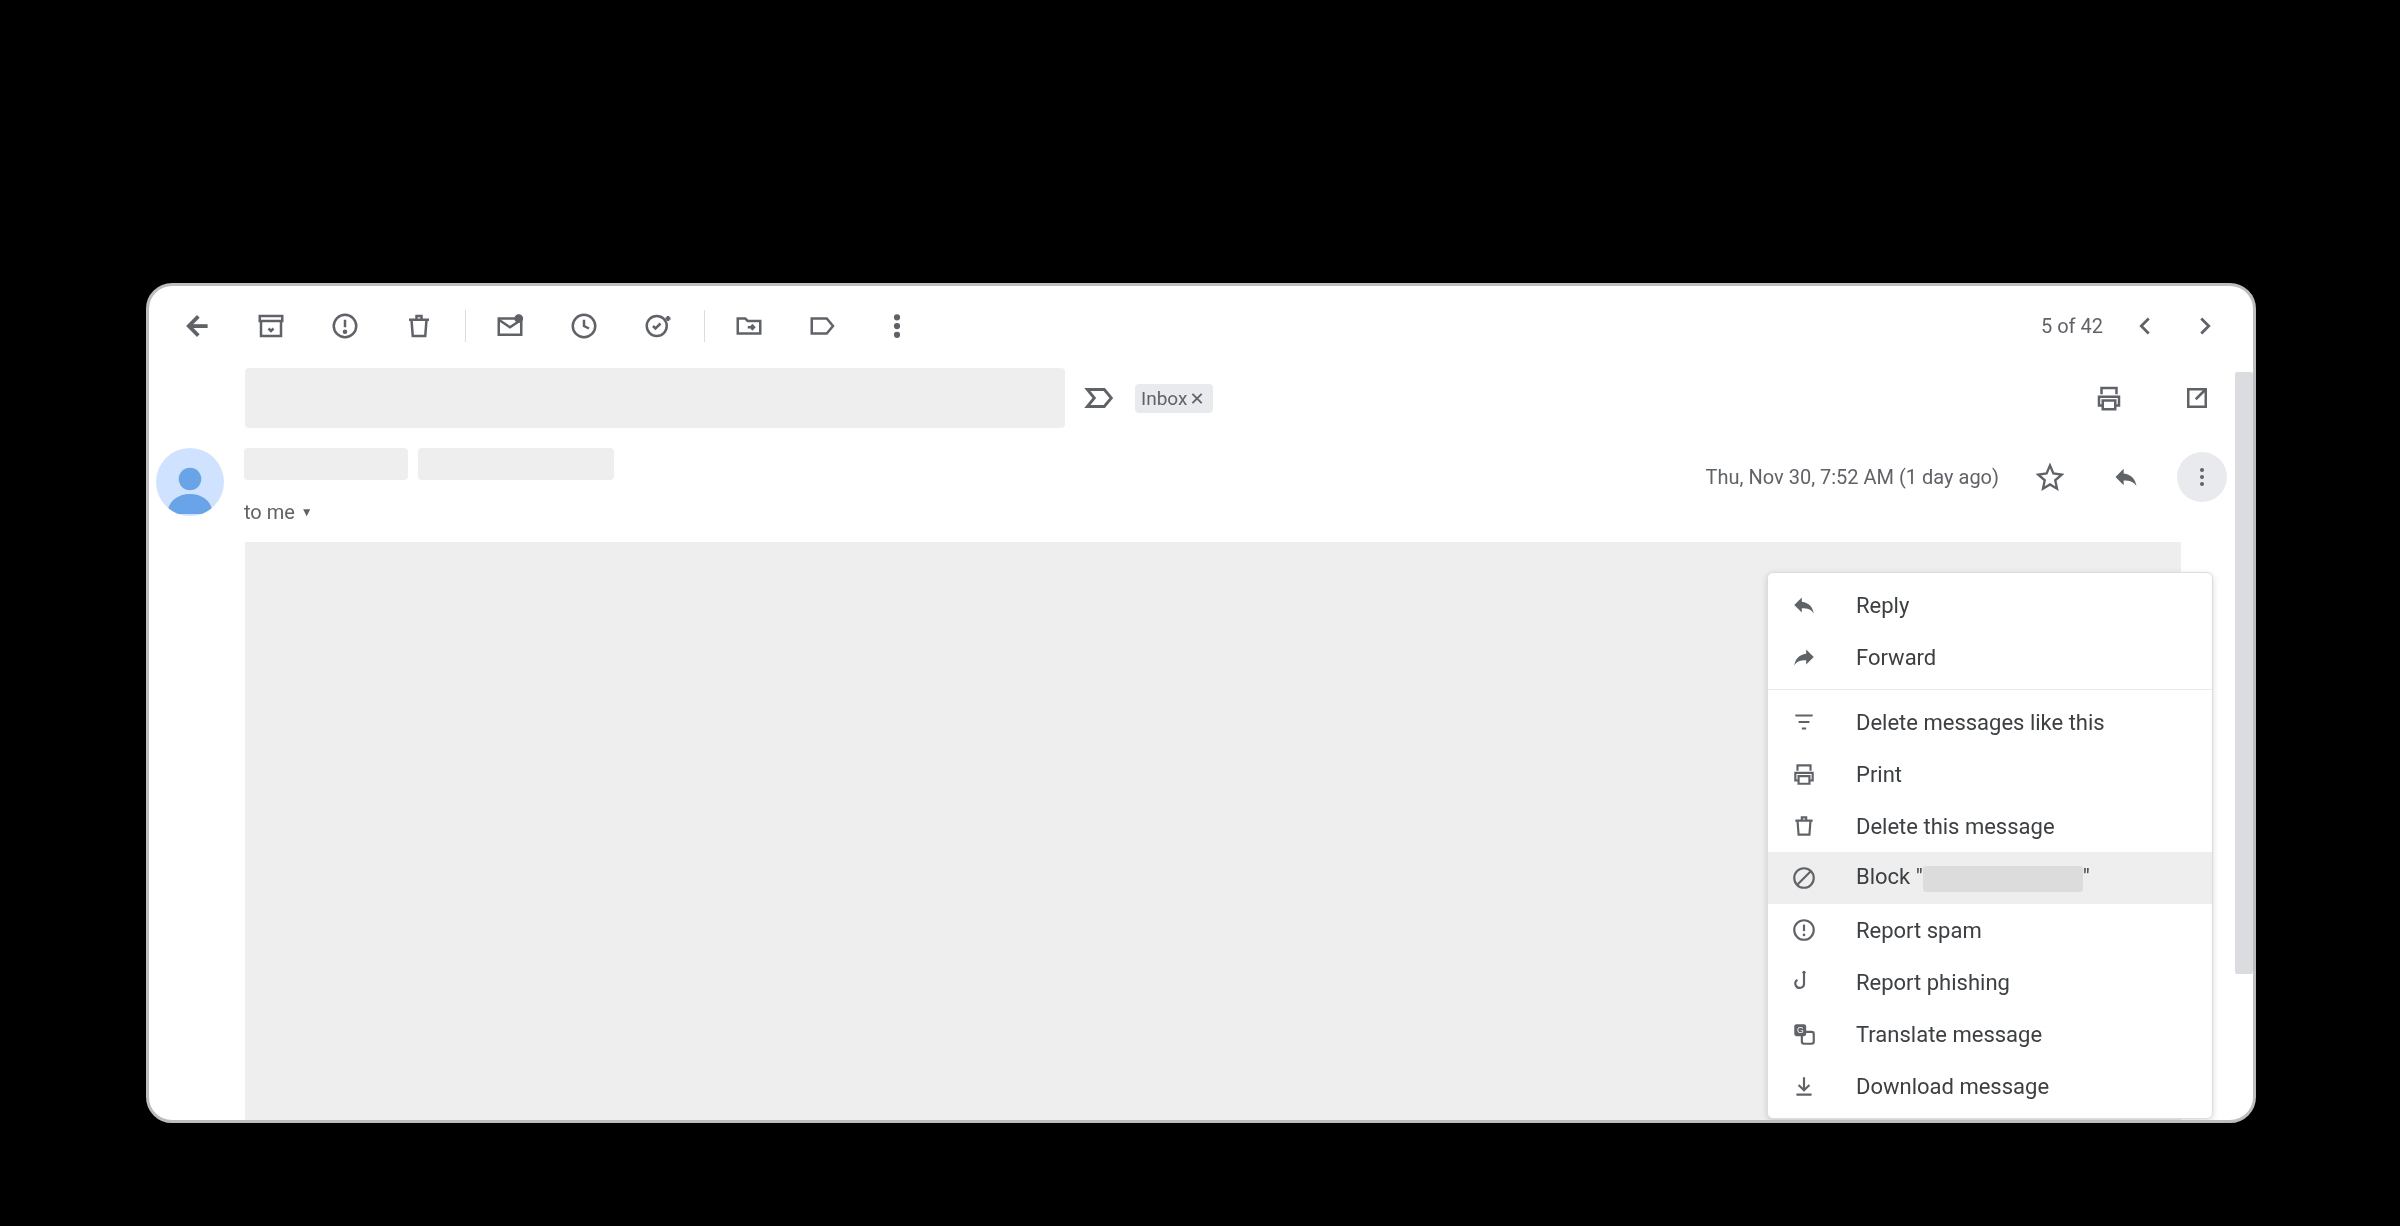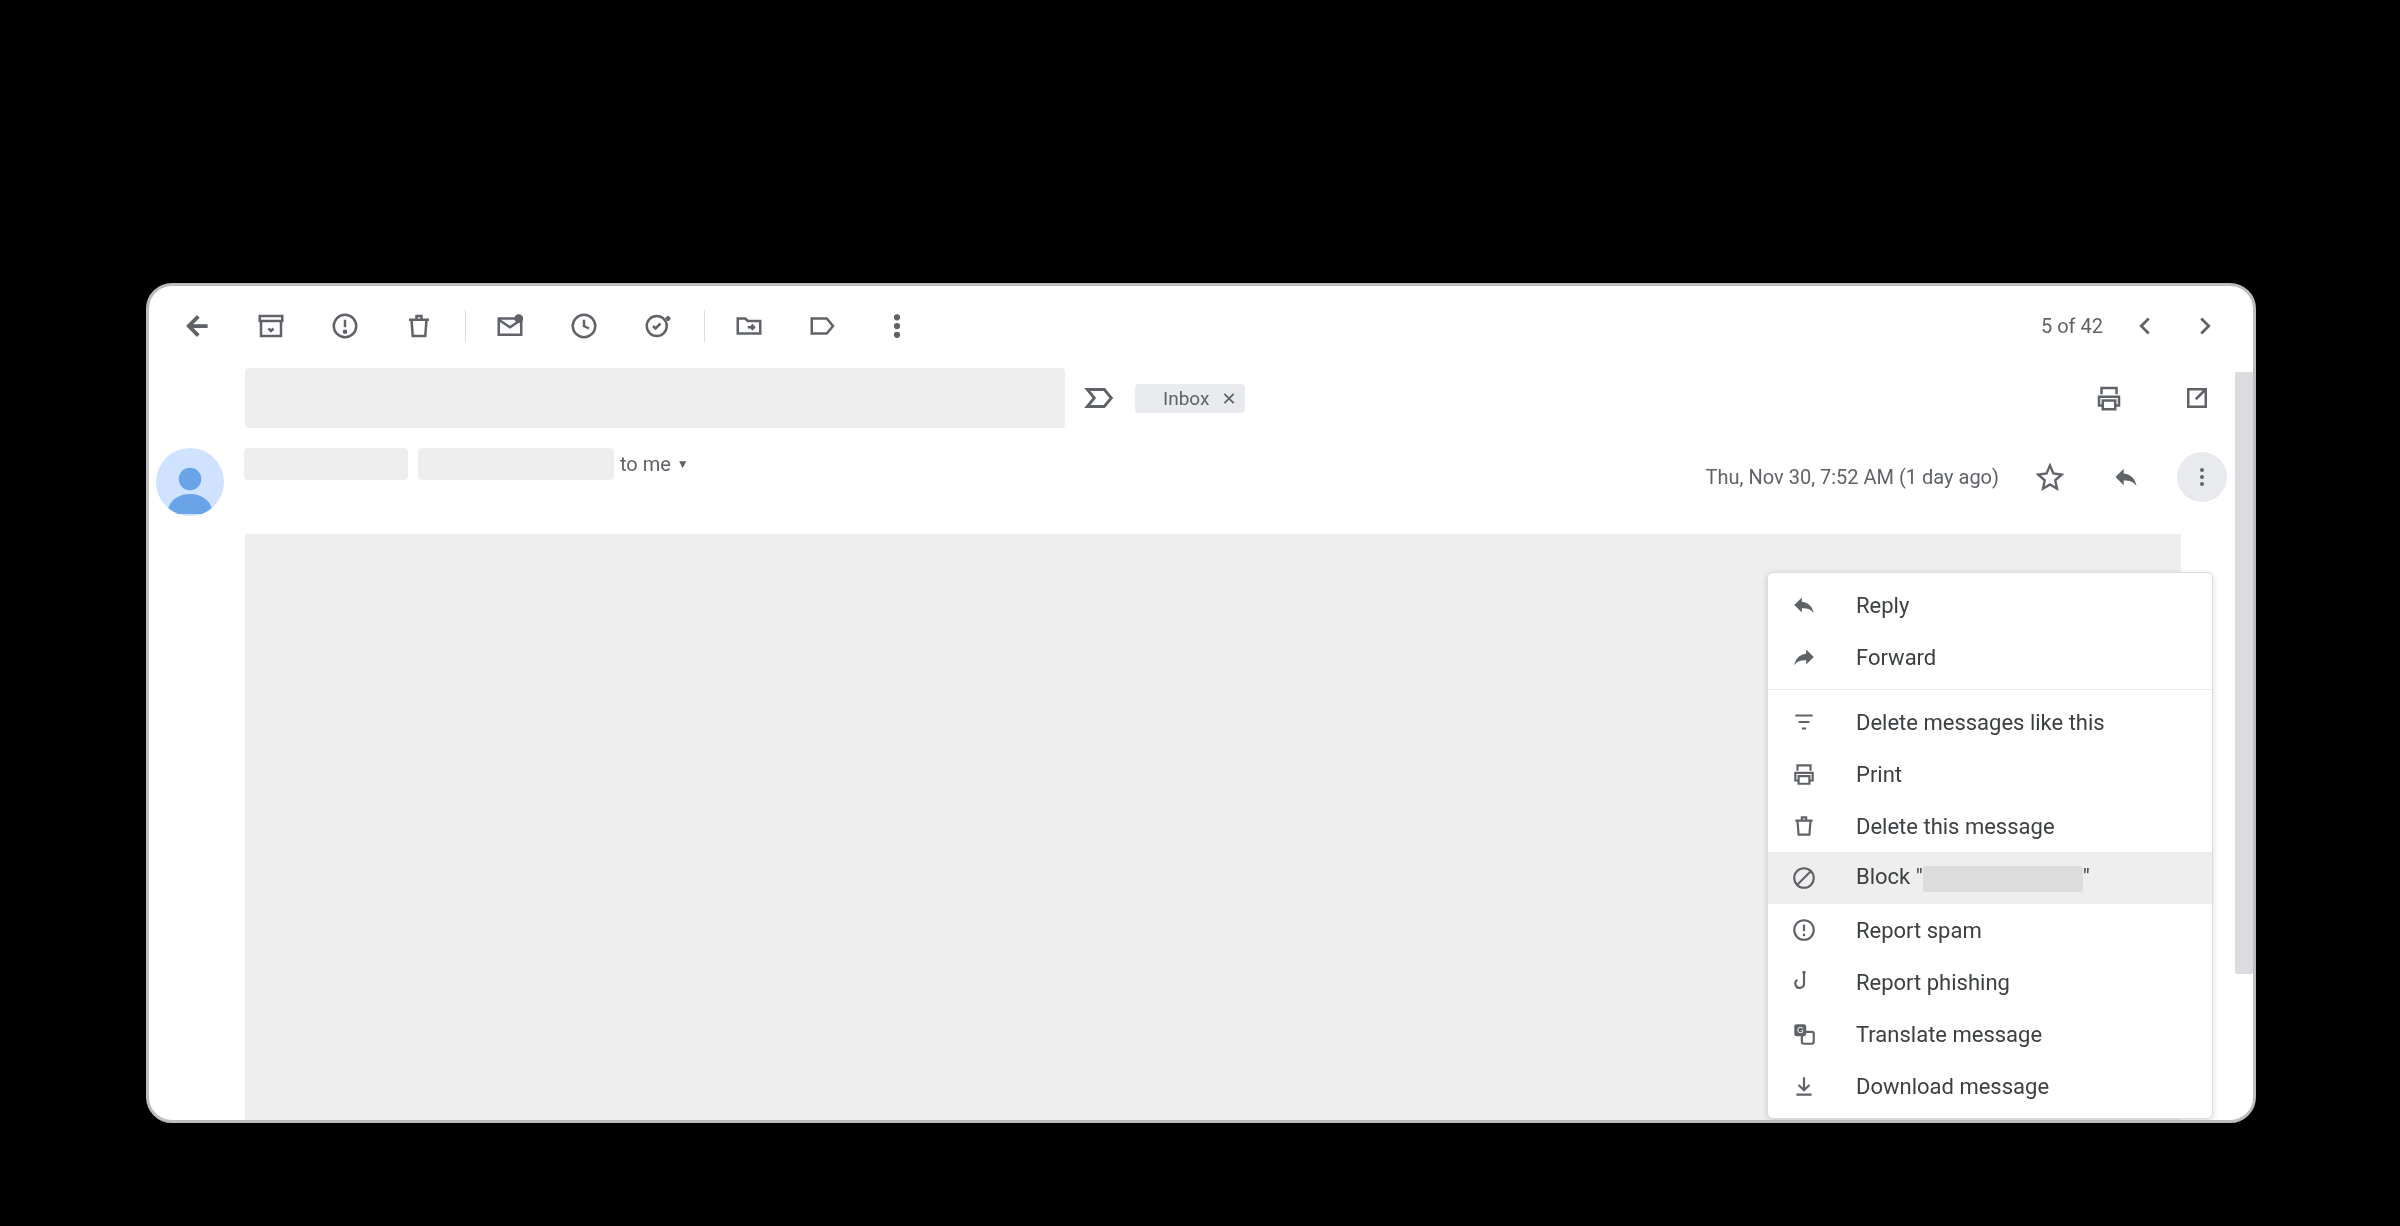--- a/index.html
+++ b/index.html
@@ -85,26 +85,26 @@
     width: 34px;
     height: 34px;
     display: inline-flex;
     align-items: center;
     justify-content: center;
     color: #5f6368;
   }
   .label-chip {
     background: #e8eaed;
     color: #5f6368;
-    padding: 3px 8px 3px 28px;
+    padding: 3px 8px 3px 6px;
     font-size: 19px;
     border-radius: 4px;
     display: inline-flex;
     align-items: center;
-    gap: 12px;
+    gap: 2px;
   }
   .label-chip .x { font-size: 18px; cursor: pointer; }
   .subjectrow .right { margin-left: auto; display: flex; gap: 28px; }
   
   .senderrow {
     display: flex;
     align-items: flex-start;
     padding: 18px 26px 0 7px;
     position: relative;
   }
@@ -113,21 +113,21 @@
     height: 68px;
     border-radius: 50%;
     background: #cfe2ff;
     display: flex;
     align-items: center;
     justify-content: center;
     margin-right: 20px;
     overflow: hidden;
   }
   .avatar svg { fill: #6aa4e8; width: 60px; height: 60px; margin-top: 14px;}
-  .sendercol { display:flex; flex-direction:row; gap:6px;}
+  .sendercol { display:flex; flex-direction:column; gap:20px;}
   .name-redacts { display:flex; gap:10px; }
   .redact-sm { height:32px; background:#eeeeee; border-radius:4px;}
   .tome { color:#5f6368; font-size:20px; display:flex; align-items:center; gap:6px; cursor:pointer;}
   .tome .caret { font-size:12px;}
   .meta {
     margin-left:auto;
     display:flex;
     align-items:center;
     gap:26px;
     color:#5f6368;

